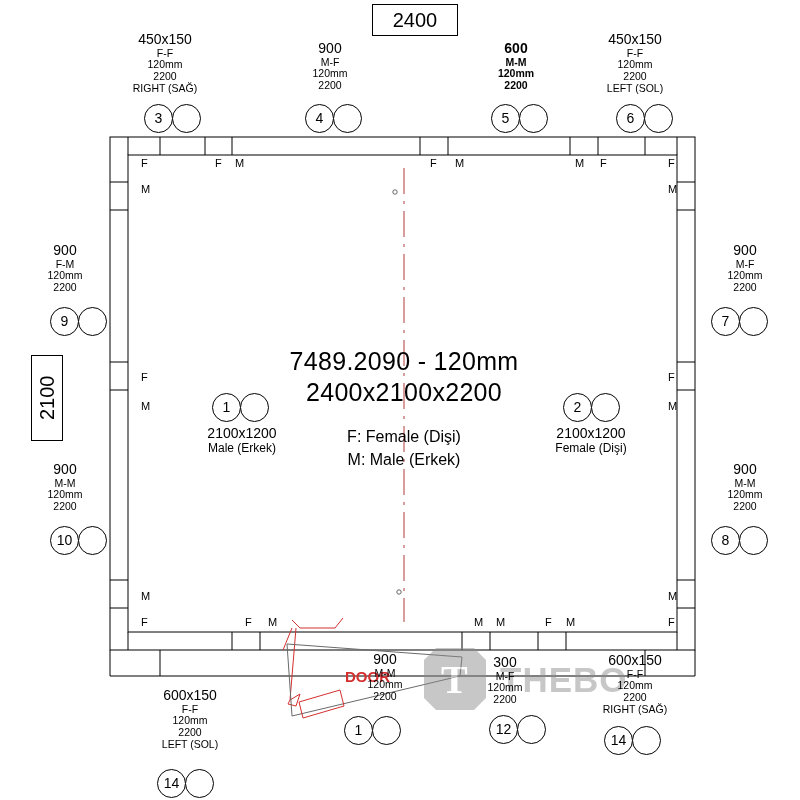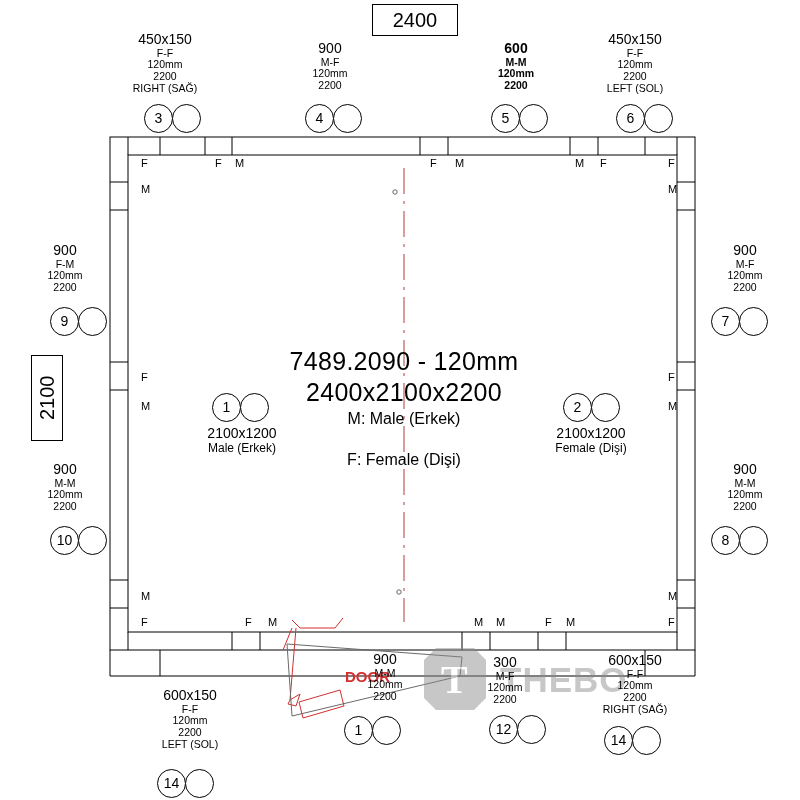--- a/index.html
+++ b/index.html
@@ -91,22 +91,22 @@
   <div class="wm-t" style="left:17px;top:8px;">T</div>
   <div class="wm-word" style="left:76px;top:12px;">THEBO</div>
 </div>
 
 <div class="boxnum" style="left:372px;top:4px;width:84px;height:30px;line-height:30px;">2400</div>
 <div class="vert" style="left:31px;top:355px;width:30px;height:84px;line-height:30px;">2100</div>
 
 <div class="centerblock" style="left:200px;top:318px;width:408px;margin-top:28px;">
   <div class="t1">7489.2090 - 120mm</div>
   <div class="t1">2400x2100x2200</div>
+  <div class="t2" style="margin-top:18px;">F: Female (Dişi)</div>
   <div class="t2">M: Male (Erkek)</div>
-  <div class="t2" style="margin-top:18px;">F: Female (Dişi)</div>
 </div>
 
 <div class="fm" style="left:141px;top:157px;">F</div>
 <div class="fm" style="left:215px;top:157px;">F</div>
 <div class="fm" style="left:235px;top:157px;">M</div>
 <div class="fm" style="left:430px;top:157px;">F</div>
 <div class="fm" style="left:455px;top:157px;">M</div>
 <div class="fm" style="left:575px;top:157px;">M</div>
 <div class="fm" style="left:600px;top:157px;">F</div>
 <div class="fm" style="left:668px;top:157px;">F</div>

